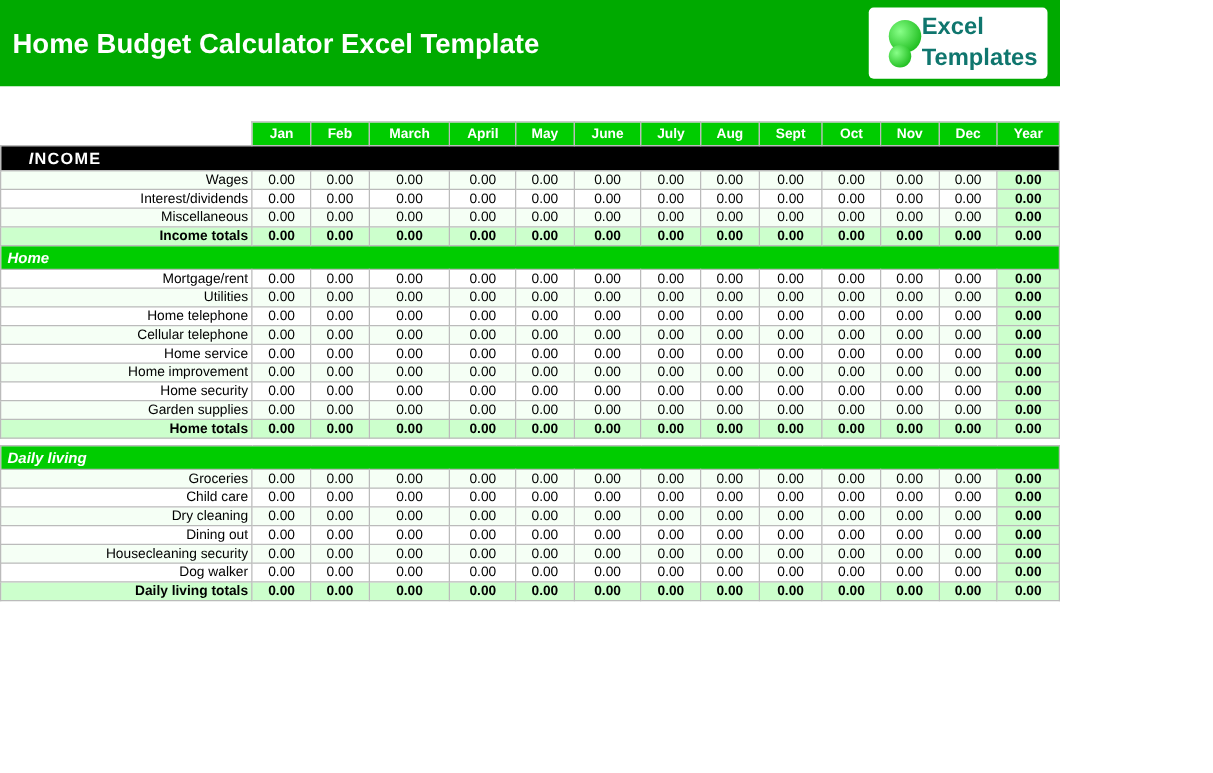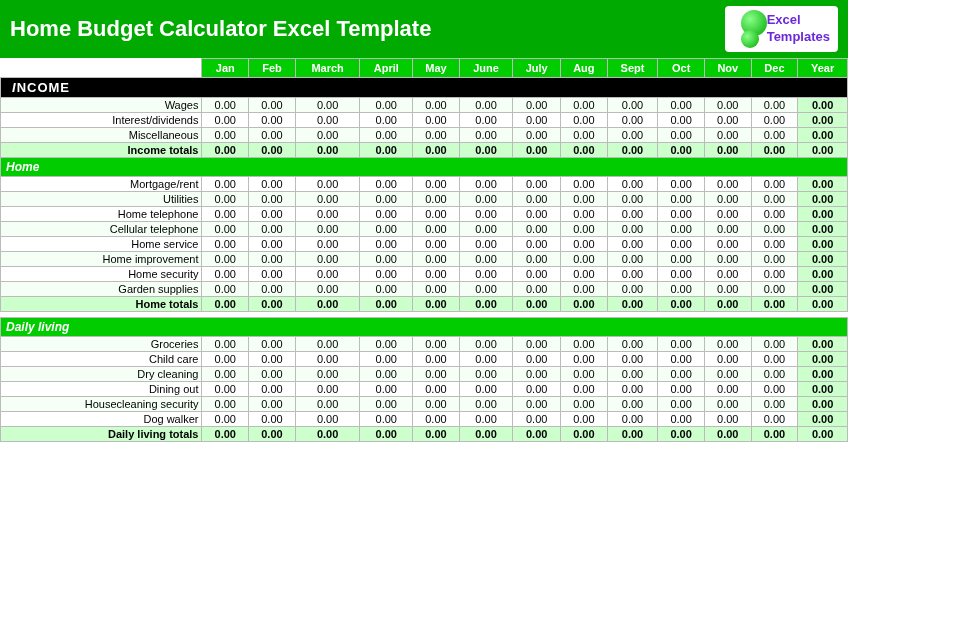--- a/index.html
+++ b/index.html
@@ -4,30 +4,30 @@
   <style>
     * { margin: 0; padding: 0; box-sizing: border-box; }
     body { font-family: Arial, sans-serif; font-size: 11px; background: #fff; width: 970px; }
 
     .page-wrapper { width: 848px; overflow: hidden; }
 
     
     .header { display: flex; align-items: center; justify-content: space-between; background: #00aa00; padding: 6px 10px; }
     .header-title { font-size: 22px; font-weight: bold; color: #fff; }
     .logo-area { display: flex; align-items: center; background: #fff; padding: 4px 8px; border-radius: 4px; }
-    .logo-text { font-size: 13px; font-weight: bold; color: #6d28d9; line-height: 1.3; }
+    .logo-text { font-size: 19px; font-weight: bold; color: #0f766e; line-height: 1.3; }
 
     
-    table { width: 100%; border-collapse: collapse; }
+    table { width: 100%; border-collapse: collapse; margin-top: 28px; }
     th, td { border: 1px solid #bbb; padding: 1px 3px; text-align: center; white-space: nowrap; }
     td:first-child { text-align: right; padding-left: 5px; }
     th { background: #00cc00; color: #fff; font-weight: bold; font-size: 11px; padding: 3px; }
     th:first-child { background: #fff; border: none; }
 
-    .section-header td { background: #000; color: #fff; font-size: 13px; font-weight: bold; text-transform: uppercase; font-variant: small-caps; letter-spacing: 1px; padding: 2px 11px; }
+    .section-header td { background: #000; color: #fff; font-size: 13px; font-weight: bold; text-transform: uppercase; font-variant: small-caps; letter-spacing: 1px; padding: 2px 22px; }
     .section-header td { text-align: left; }
 
     .subsection-header td { background: #00cc00; color: #fff; font-size: 12px; font-weight: bold; padding: 2px 5px; }
     .subsection-header td { text-align: left; }
 
     .totals-row td { font-weight: bold; background: #ccffcc; }
     .totals-row td:last-child { color: #000; font-weight: bold; }
 
     td:last-child { background: #ccffcc; font-weight: bold; }
     .section-header td:last-child { background: #000; }

